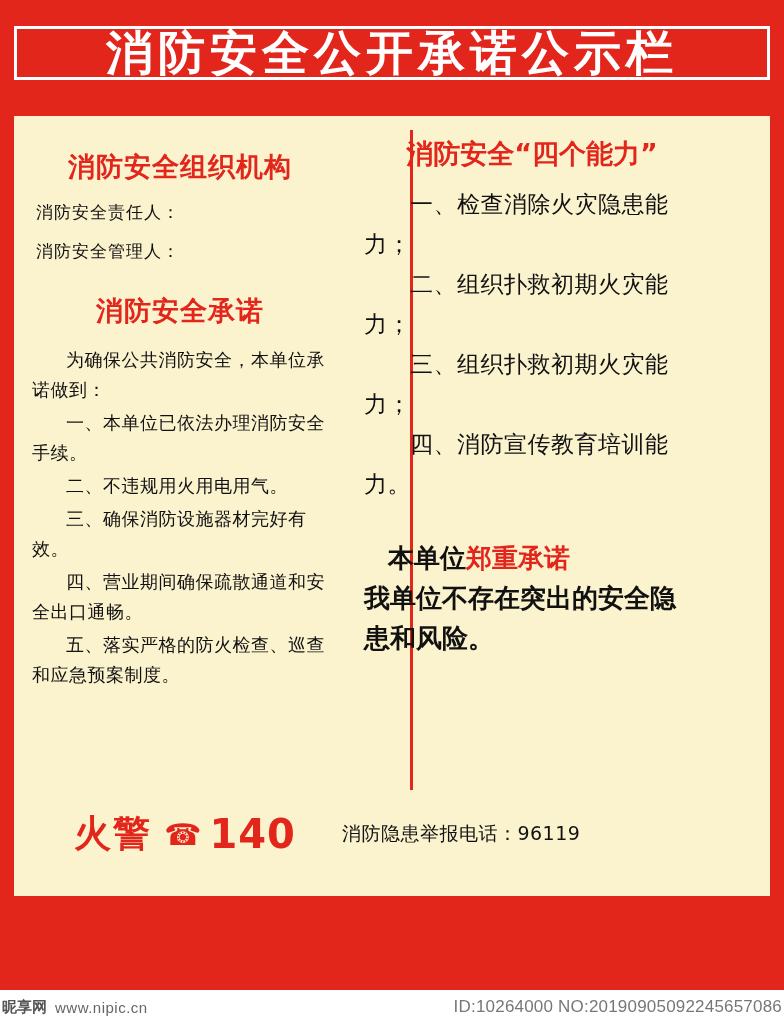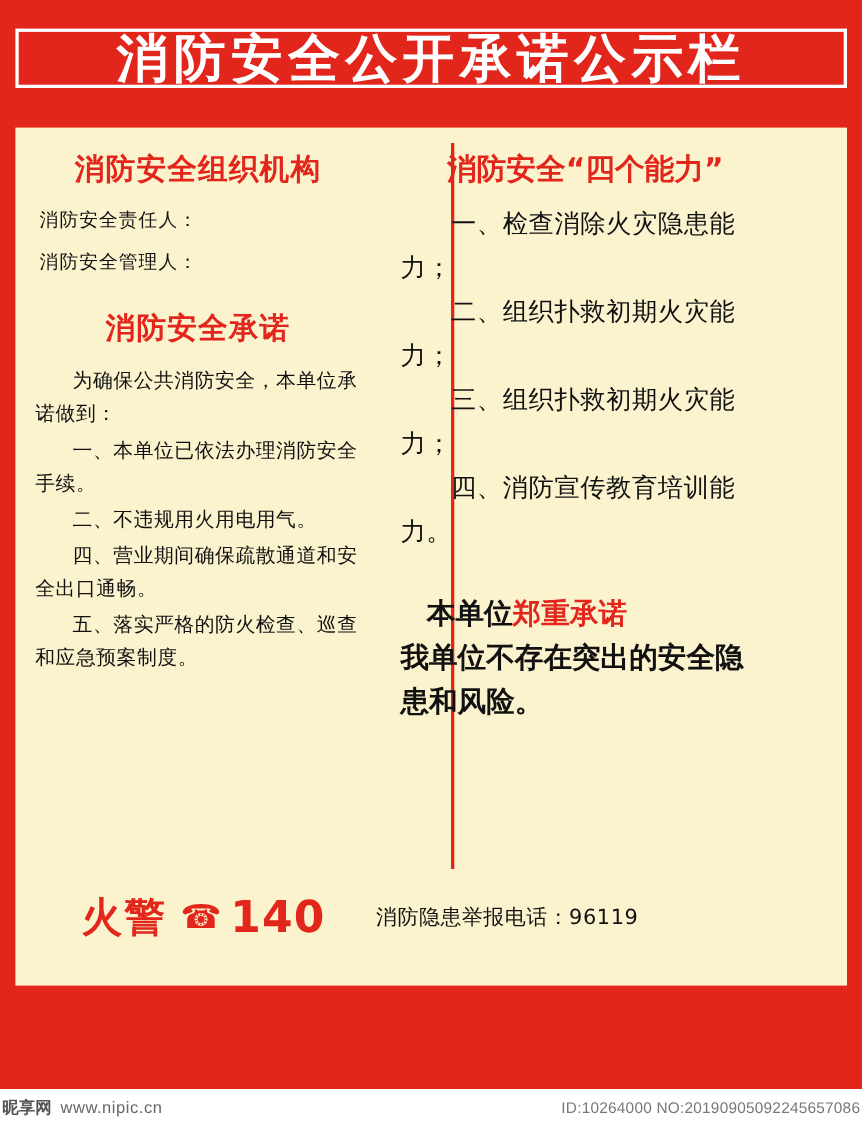--- a/index.html
+++ b/index.html
@@ -61,21 +61,21 @@
   .columns {
     position: absolute;
     left: 0; top: 0;
     width: 100%;
     height: 684px;
     display: flex;
   }
   .col-left {
     width: 332px;
     box-sizing: border-box;
-    padding: 14px 18px 0 18px;
+    padding: 27px 18px 0 18px;
     position: relative;
   }
   .divider {
     position: absolute;
     left: 396px;
     top: 14px;
     width: 3px;
     height: 660px;
     background: #e2261c;
   }
@@ -239,21 +239,21 @@
     font-weight: bold;
     font-family: "DejaVu Sans", "Liberation Sans", sans-serif;
   }
   .brand-url {
     color: #666666;
     font-size: 15px;
     letter-spacing: 0.5px;
   }
   .footer-id {
     color: #777777;
-    font-size: 14px;
+    font-size: 17px;
     letter-spacing: 0.2px;
   }
 </style>
 </head>
 <body>
 
 <div class="poster">
 
   <div class="title-band">
     <div class="title-text">消防安全公开承诺公示栏</div>
@@ -266,20 +266,21 @@
       <div class="col-left">
         <div class="sec-head">消防安全组织机构</div>
         <div class="field-line">消防安全责任人：</div>
         <div class="field-line">消防安全管理人：</div>
 
         <div class="sec-head" style="margin-top:30px">消防安全承诺</div>
 
         <div class="para indent">为确保公共消防安全，本单位承诺做到：</div>
         <div class="para indent">一、本单位已依法办理消防安全手续。</div>
         <div class="para indent">二、不违规用火用电用气。</div>
+        <div class="para indent">三、确保消防设施器材完好有效。</div>
         <div class="para indent">四、营业期间确保疏散通道和安全出口通畅。</div>
         <div class="para indent">五、落实严格的防火检查、巡查和应急预案制度。</div>
       </div>
 
       <div class="divider"></div>
 
       <div class="col-right">
         <div class="sec-head-right">消防安全“四个能力”</div>
 
         <div class="rpara">一、检查消除火灾隐患能力；</div>

